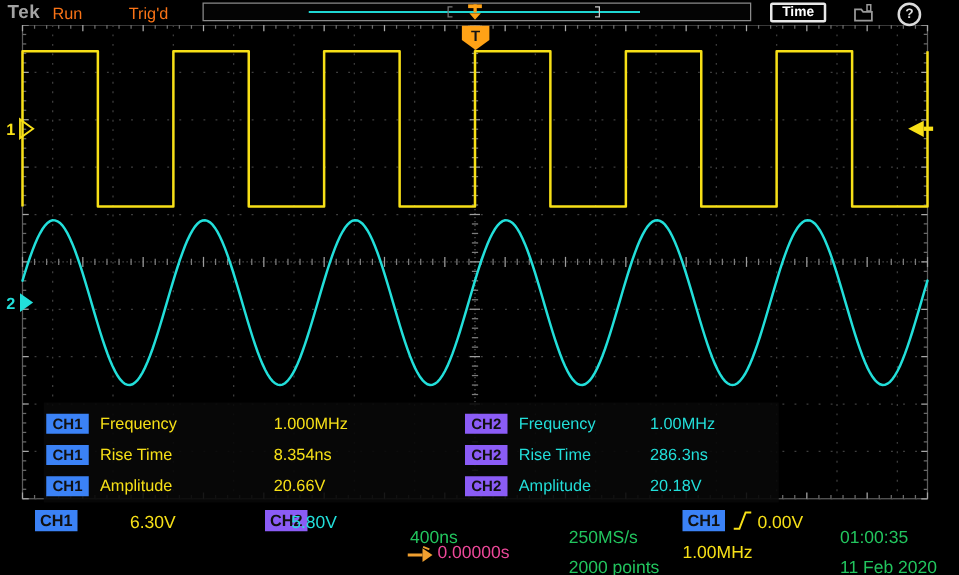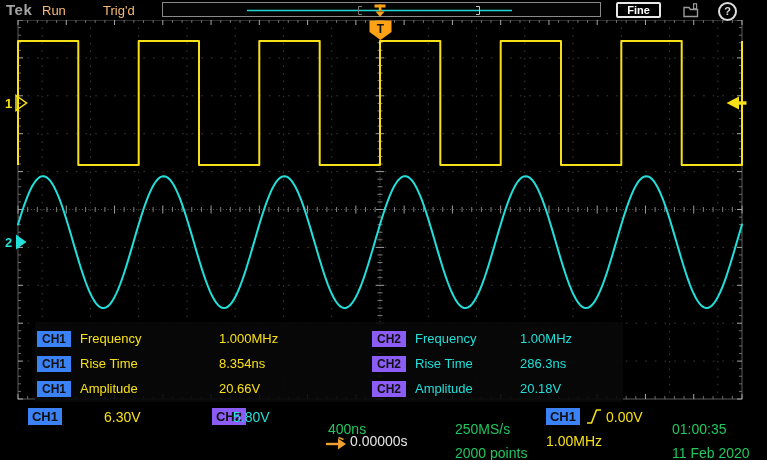--- a/index.html
+++ b/index.html
@@ -1,21 +1,21 @@
 <!DOCTYPE html>
 <html><head>
 <meta charset="utf-8">
 <style>
   html,body{margin:0;padding:0;background:#000;}
   .screen{position:relative;width:767px;height:460px;background:#000;overflow:hidden;
           font-family:"Liberation Sans",sans-serif;color:#f2f2f2;}
   
   .topbar{position:absolute;left:0;top:0;width:767px;height:20px;background:#000;z-index:4;}
   .logo{position:absolute;left:6px;top:1px;font-size:15px;font-weight:bold;letter-spacing:.5px;color:#a3a3a3;}
-  .hstat{position:absolute;top:3px;font-size:13px;color:#fdba74;}
+  .hstat{position:absolute;top:3px;font-size:13px;color:#f97316;}
   .recbox{position:absolute;left:162px;top:2px;width:439px;height:15px;border:1px solid #8a8a8a;background:#040404;box-sizing:border-box;}
   .finebtn{position:absolute;left:616px;top:2px;width:45px;height:16px;border:2px solid #e8e8e8;box-sizing:border-box;
            text-align:center;font-size:11px;font-weight:bold;line-height:12px;color:#fff;border-radius:2px;}
   .helpbtn{position:absolute;left:718px;top:2px;width:15px;height:15px;border:2px solid #dcdcdc;border-radius:50%;
            text-align:center;font-size:11px;font-weight:bold;line-height:14px;color:#dcdcdc;}
   .fileicon{position:absolute;left:683px;top:3px;}
   
   #scope-svg{position:absolute;left:0;top:0;z-index:1;}
   
   .meas-panel{position:absolute;left:35px;top:322px;width:588px;height:80px;background:rgba(8,8,8,0.9);z-index:2;}
@@ -23,21 +23,21 @@
   .mrow{position:relative;height:25px;display:flex;align-items:center;}
   .badge{flex:none;width:34px;height:16px;line-height:16px;text-align:center;font-size:12px;font-weight:bold;color:#111;}
   .bg-y{background:#3b82f6;} .bg-c{background:#8b5cf6;margin-left:34px;}
   .mlabel{margin-left:9px;font-size:13px;}
   .mvalue{position:absolute;left:170px;font-size:13px;margin-left:12px;}
   .tx-y{color:#f7e017;} .tx-c{color:#22dfda;}
   
   .statusbar{position:absolute;left:0;top:403px;width:767px;height:57px;background:#000;z-index:3;}
   .sitem{position:absolute;font-size:14px;white-space:nowrap;}
   .sbadge{position:absolute;width:34px;height:17px;line-height:17px;text-align:center;font-size:13px;font-weight:bold;color:#101010;}
-  .tx-w{color:#22c55e;margin-top:12px;} .tx-o{color:#e5e5e5;}
+  .tx-w{color:#22c55e;margin-top:12px;} .tx-o{color:#ec4899;}
 </style>
 </head>
 <body>
 
 <div class="screen">
 
   <svg id="scope-svg" width="767" height="460" viewBox="0 0 767 460">
       <rect x="18" y="20" width="724" height="379" fill="none" stroke="#5c5c5c"></rect>
       <line x1="42.133333333333326" y1="20" x2="42.133333333333326" y2="399" stroke="#3f3f3f" stroke-dasharray="1.5 6.08"></line>
       <line x1="90.39999999999998" y1="20" x2="90.39999999999998" y2="399" stroke="#3f3f3f" stroke-dasharray="1.5 6.08"></line>
@@ -470,21 +470,21 @@
         <path d="M313,2.5 H316.5 V10.5 H313" fill="none" stroke="#c8c8c8" stroke-width="1"></path>
         <g>
           <rect x="211.5" y="0.5" width="11" height="3" fill="#ffa216"></rect>
           <rect x="215.8" y="0.5" width="2.6" height="6.5" fill="#ffa216"></rect>
           <polygon points="212.5,7.5 221.7,7.5 217,12.8" fill="#ffa216"></polygon>
         </g>
       </svg>
     </div>
 
     <div class="finebtn">
-      <span>Fine</span>
+      <span>Time</span>
     </div>
 
     <svg class="fileicon" width="17" height="15" viewBox="0 0 17 15">
       <path d="M1,4.5 H6 L7.5,6.5 H14.5 V13.5 H1 Z" fill="none" stroke="#9a9a9a" stroke-width="1.4"></path>
       <rect x="10.6" y="0.8" width="3" height="5" fill="none" stroke="#9a9a9a" stroke-width="1.2"></rect>
     </svg>
 
     <div class="helpbtn">
       <span>?</span>
     </div>

